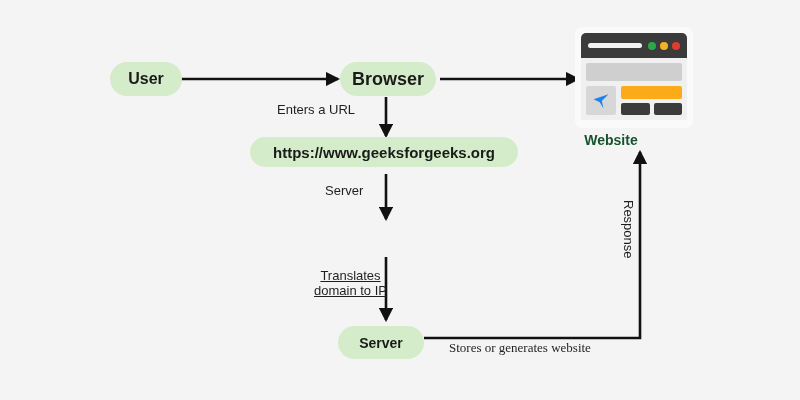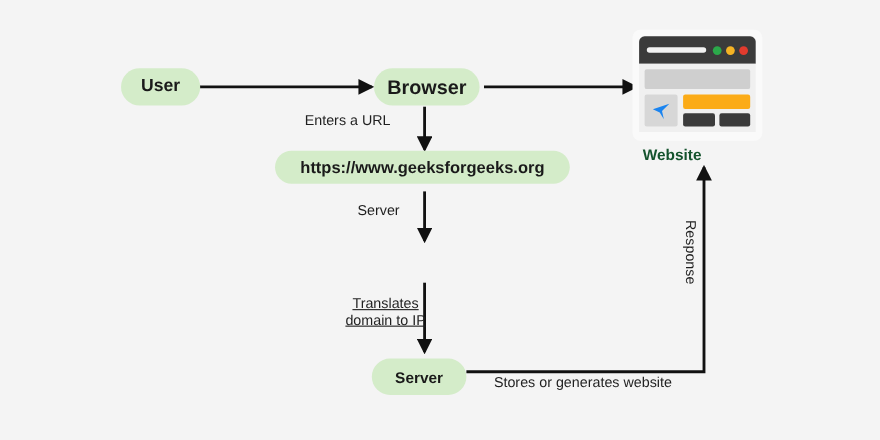--- a/index.html
+++ b/index.html
@@ -47,21 +47,21 @@
     position: absolute;
     color: #1f1f1f;
     font-size: 13px;
     line-height: 15px;
     white-space: pre;
     text-align: center;
   }
   .lbl-enters    { left: 277px; top: 102px; }
   .lbl-request   { left: 325px; top: 183px; }
   .lbl-translate { left: 314px; top: 268px; text-align: center; text-decoration: underline; }
-  .lbl-stores    { left: 449px; top: 340px; }
+  .lbl-stores    { left: 449px; top: 340px; font-family: Liberation Serif, serif; }
   .lbl-response {
     left: 636px;
     top: 200px;
     transform: rotate(90deg);
     transform-origin: left top;
     font-size: 13px;
   }
 
   
   .website-illus {

